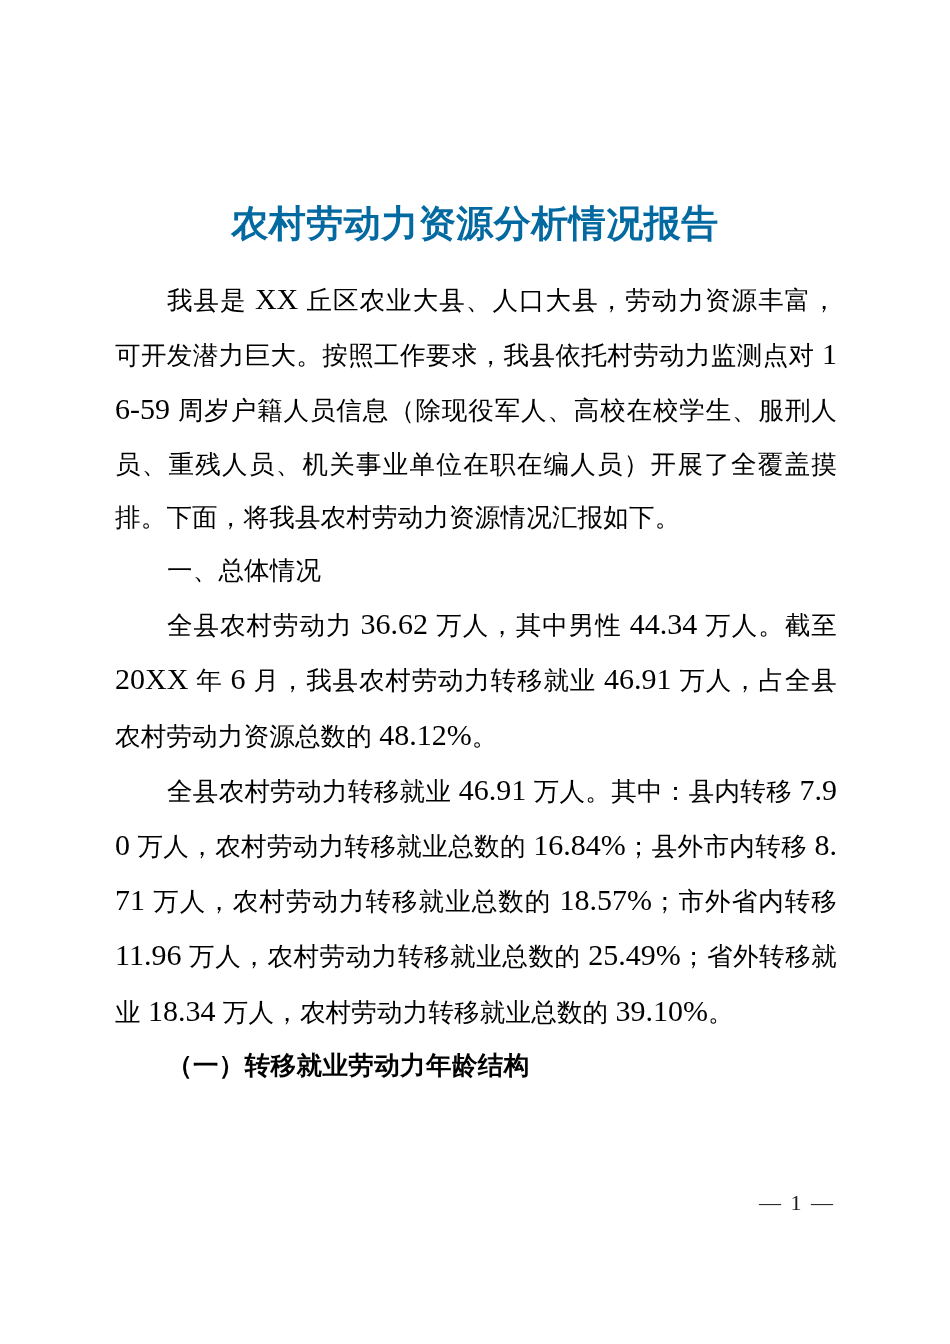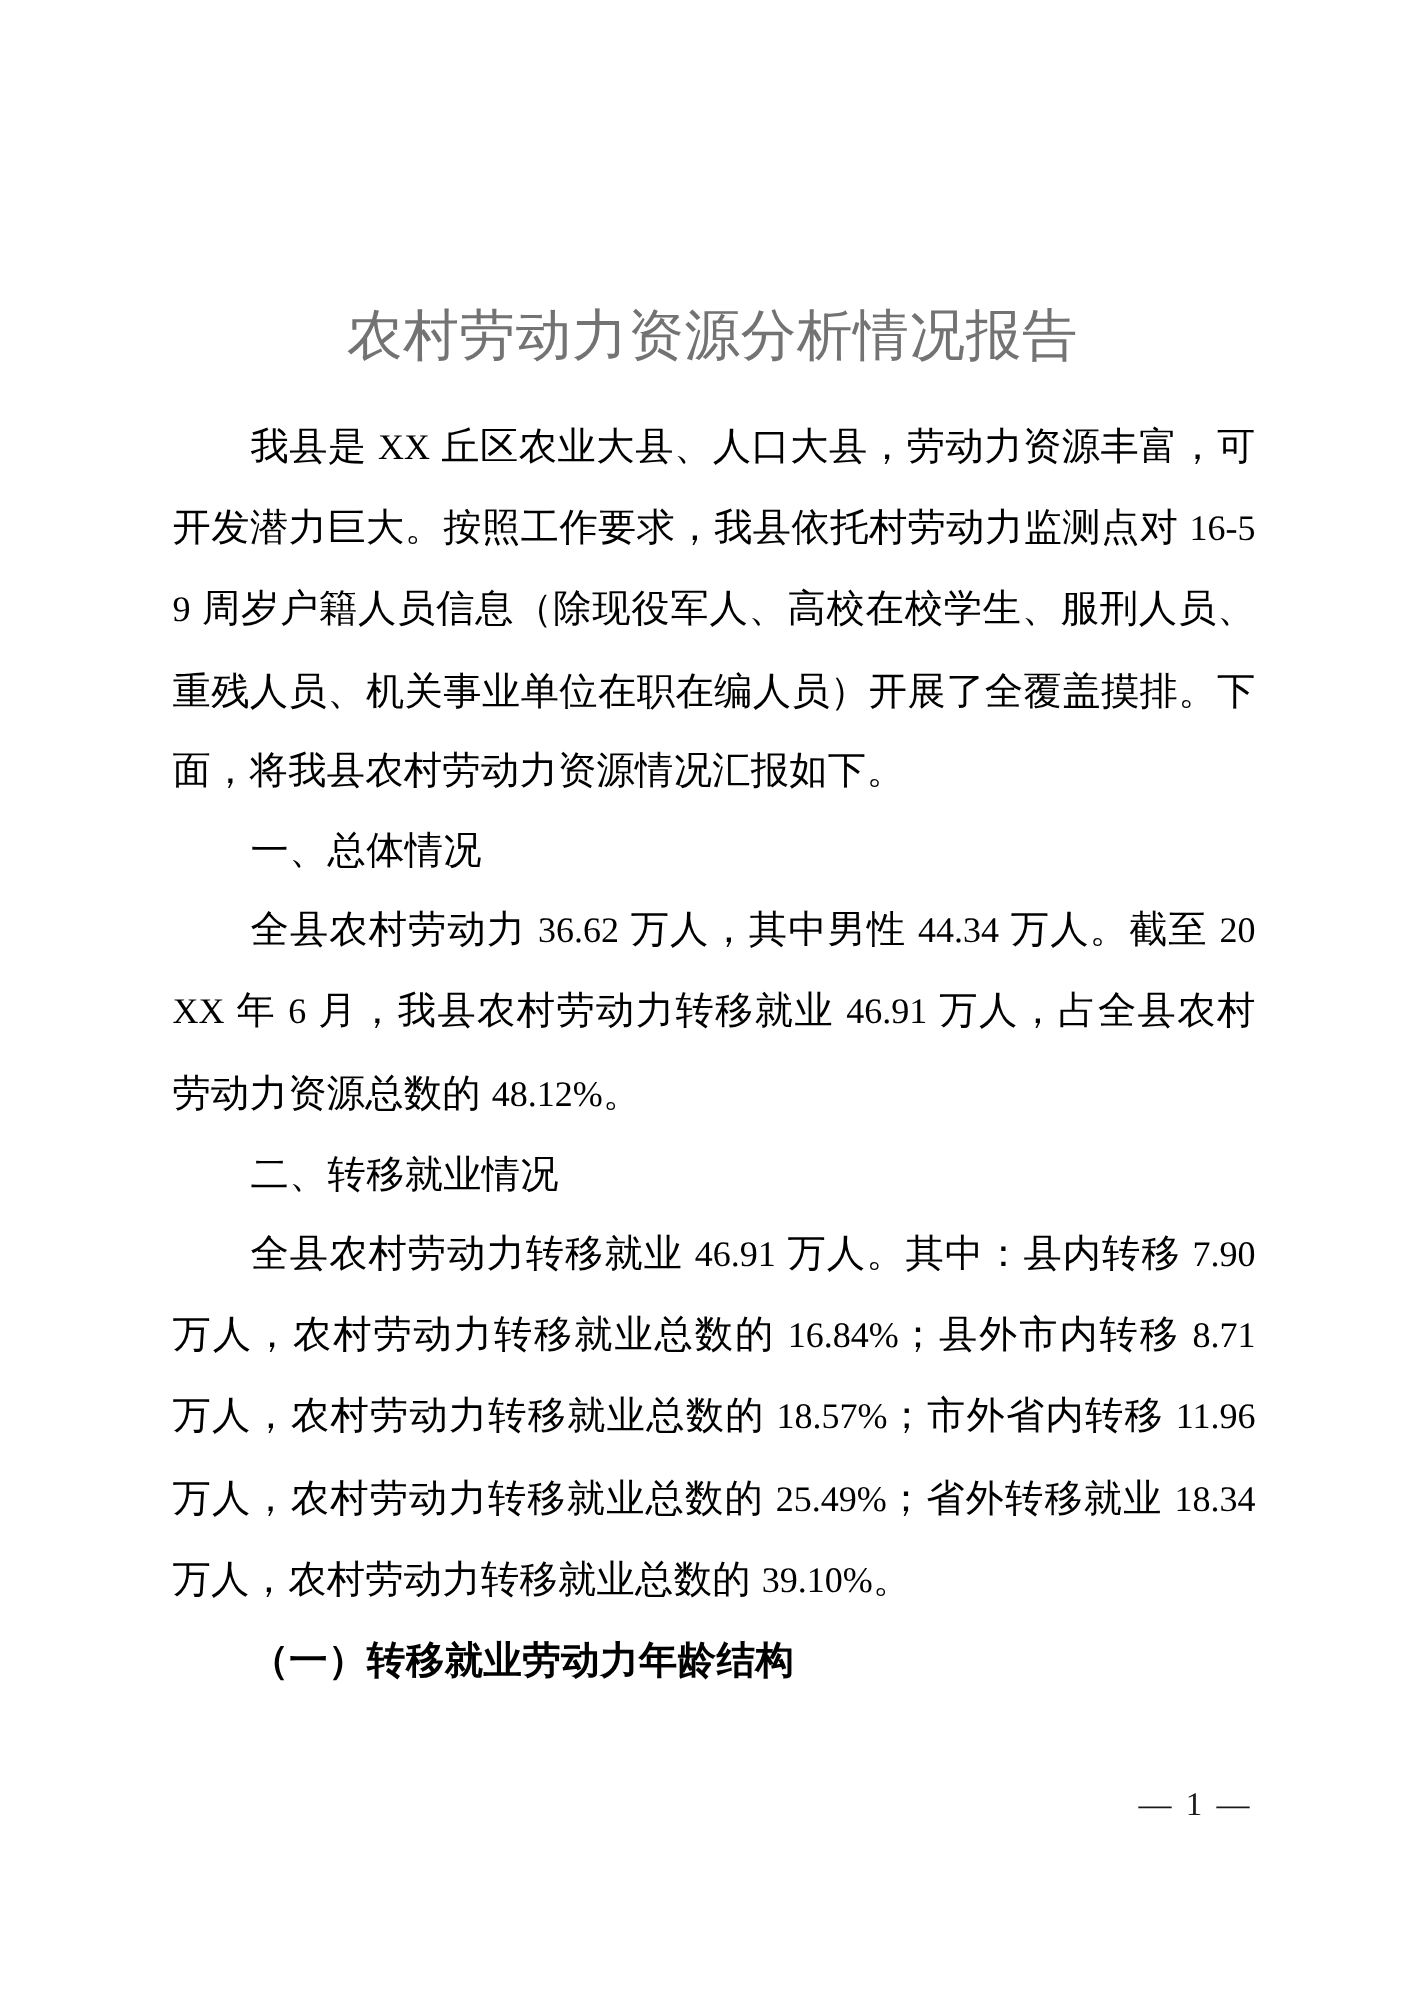--- a/index.html
+++ b/index.html
@@ -29,23 +29,23 @@
   
   .doc-title {
     position: absolute;
     left: 115px;
     top: 176px;
     width: 720px;
     text-align: center;
     font-family: "Liberation Sans", "DejaVu Sans", sans-serif;
     font-size: 37px;
     line-height: 46px;
-    font-weight: 400;
+    font-weight: 700;
     letter-spacing: 0.5px;
-    color: #737373;
+    color: #0369a1;
     white-space: nowrap;
   }
 
   
   .body-block {
     position: absolute;
     left: 115px;
     top: 272px;
     width: 722px;
   }
@@ -73,21 +73,21 @@
 
   .para.subheading {
     text-indent: 52px;
     font-weight: bold;
     letter-spacing: 0.4px;
   }
 
   
   .num {
     font-family: "Liberation Serif", "DejaVu Serif", serif;
-    font-size: 24px;
+    font-size: 30px;
     letter-spacing: 0;
   }
 
   
   .page-footer {
     position: absolute;
     left: 0;
     top: 1190px;
     width: 950px;
     text-align: right;
@@ -107,21 +107,20 @@
   <h1 class="doc-title">农村劳动力资源分析情况报告</h1>
 
   <div class="body-block">
 
     <p class="para indent">我县是 <span class="num">XX</span> 丘区农业大县、人口大县，劳动力资源丰富，可开发潜力巨大。按照工作要求，我县依托村劳动力监测点对 <span class="num">16-59</span> 周岁户籍人员信息（除现役军人、高校在校学生、服刑人员、重残人员、机关事业单位在职在编人员）开展了全覆盖摸排。下面，将我县农村劳动力资源情况汇报如下。</p>
 
     <p class="para heading">一、总体情况</p>
 
     <p class="para indent">全县农村劳动力 <span class="num">36.62</span> 万人，其中男性 <span class="num">44.34</span> 万人。截至 <span class="num">20XX</span> 年 <span class="num">6</span> 月，我县农村劳动力转移就业 <span class="num">46.91</span> 万人，占全县农村劳动力资源总数的 <span class="num">48.12%</span>。</p>
 
-    <p class="para heading">二、转移就业情况</p>
 
     <p class="para indent">全县农村劳动力转移就业 <span class="num">46.91</span> 万人。其中：县内转移 <span class="num">7.90</span> 万人，农村劳动力转移就业总数的 <span class="num">16.84%</span>；县外市内转移 <span class="num">8.71</span> 万人，农村劳动力转移就业总数的 <span class="num">18.57%</span>；市外省内转移 <span class="num">11.96</span> 万人，农村劳动力转移就业总数的 <span class="num">25.49%</span>；省外转移就业 <span class="num">18.34</span> 万人，农村劳动力转移就业总数的 <span class="num">39.10%</span>。</p>
 
     <p class="para subheading">（一）转移就业劳动力年龄结构</p>
 
 
   </div>
 
   <div class="page-footer">— 1 —</div>
 

